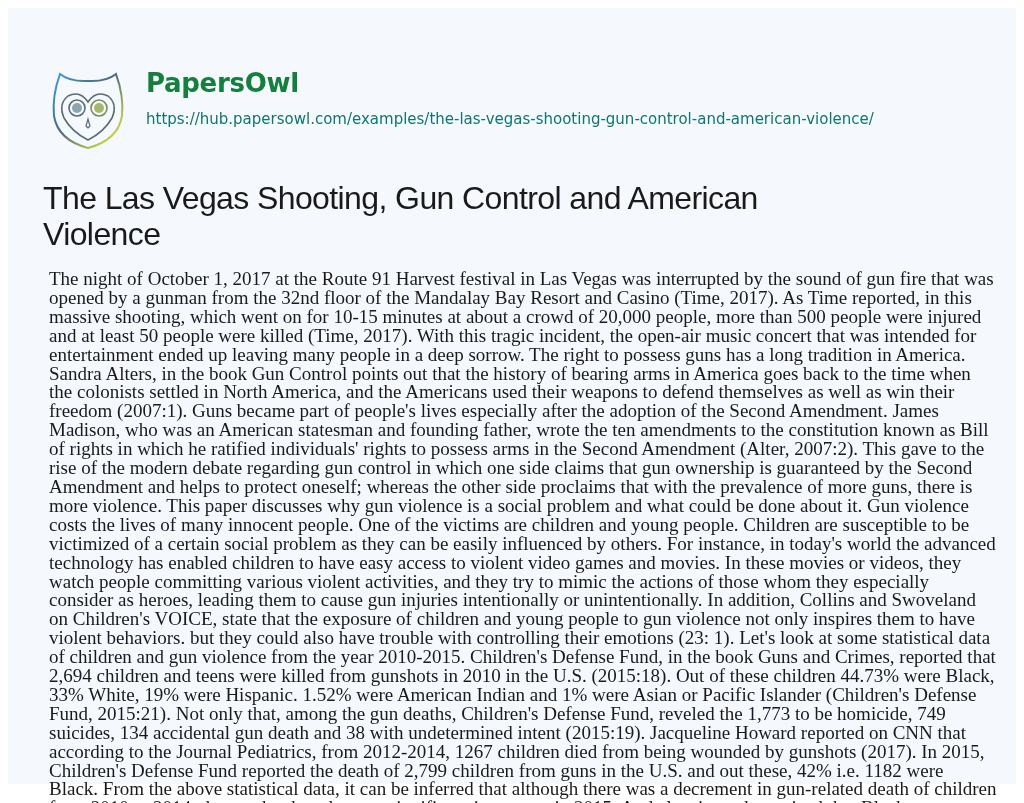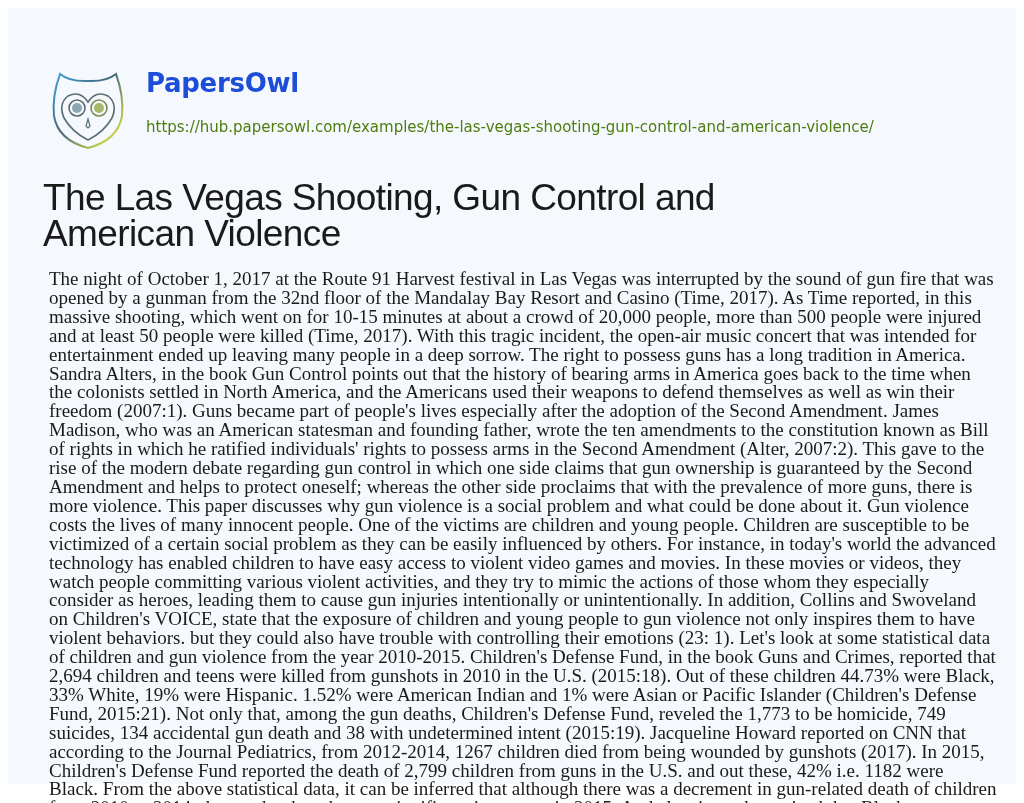--- a/index.html
+++ b/index.html
@@ -33,41 +33,41 @@
       margin-top: 2px;
     }
     .brand-block {
       display: flex;
       flex-direction: column;
     }
     .brand-name {
       font-family: "DejaVu Sans", sans-serif;
       font-weight: bold;
       font-size: 26px;
-      color: #1d4ed8;
+      color: #15803d;
       letter-spacing: -0.3px;
       line-height: 34px;
       margin-top: 2px;
     }
     .brand-url {
       font-family: "DejaVu Sans", sans-serif;
       font-size: 15px;
-      color: #4d7c0f;
+      color: #0f766e;
       line-height: 22px;
       width: 760px;
-      margin-top: 16px;
+      margin-top: 8px;
       word-break: break-all;
     }
     .title {
       position: absolute;
       left: 35px;
       top: 172px;
       width: 760px;
       font-family: "Liberation Sans", sans-serif;
-      font-size: 37px;
+      font-size: 32px;
       line-height: 36px;
       color: #1a1a1a;
       font-weight: normal;
       margin: 0;
       letter-spacing: -0.6px;
     }
     .body-text {
       position: absolute;
       left: 41px;
       top: 262px;

